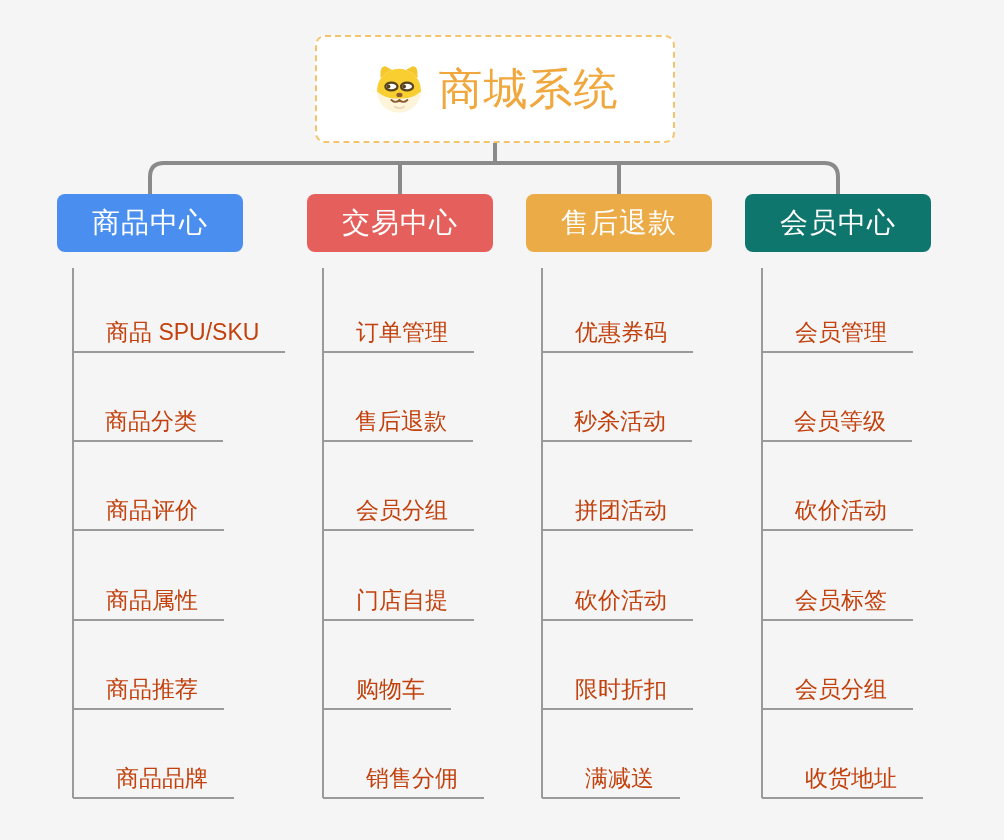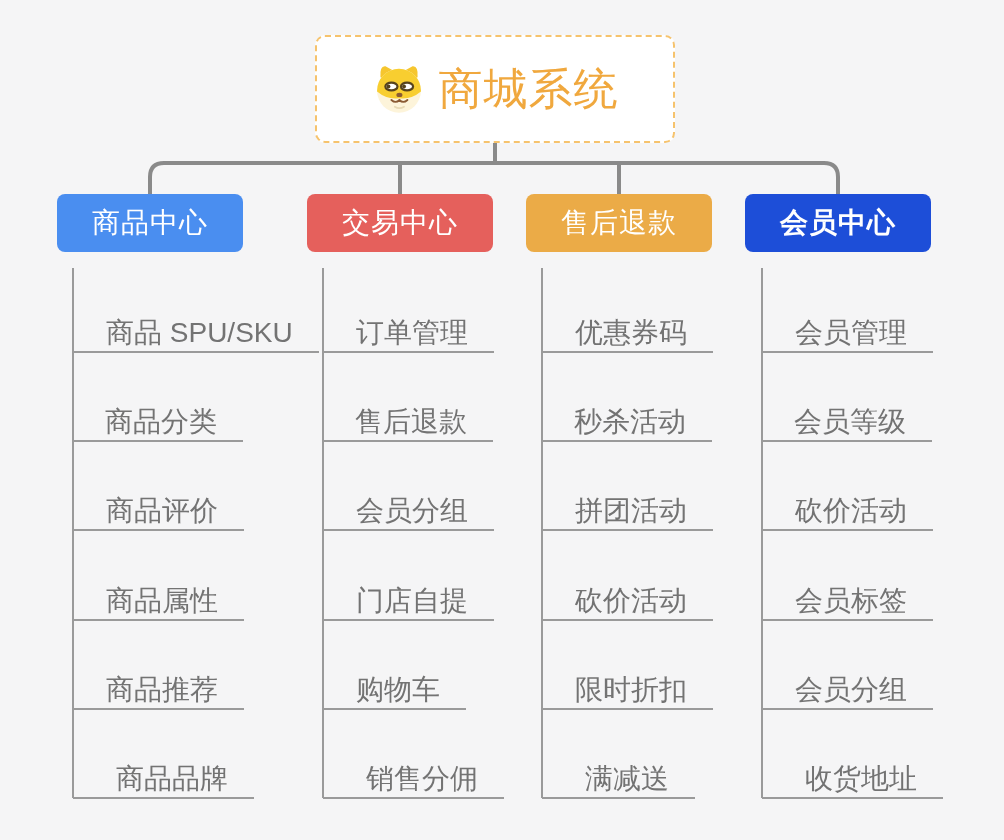--- a/index.html
+++ b/index.html
@@ -29,21 +29,21 @@
     color:#ffffff;font-size:28px;letter-spacing:1px;white-space:nowrap;
     cursor:pointer;
   }
   .branch-1{left:57px;}
   .branch-2{left:307px;}
   .branch-3{left:526px;}
   .branch-4{left:745px;}
 
   .leaf{
     position:absolute;box-sizing:content-box;
-    font-size:28px;line-height:31px;color:#737373;white-space:nowrap;
+    font-size:23px;line-height:31px;color:#c2410c;white-space:nowrap;
     padding:0 26px 3px 33px;border-bottom:2px solid #9a9a9a;
     cursor:pointer;
   }
   .col-1{left:73px;} .col-2{left:323px;} .col-3{left:542px;} .col-4{left:762px;}
   .row-1{top:317px;} .row-2{top:406px;padding-left:32px;} .row-3{top:495px;}
   .row-4{top:585px;} .row-5{top:674px;} .row-6{top:763px;padding-left:43px;}
 </style>
 </head>
 <body>
 
@@ -89,21 +89,21 @@
 
   <div class="branch-node branch-1" style="background-color: rgb(74, 142, 240);">
     <span>商品中心</span>
   </div>
   <div class="branch-node branch-2" style="background-color: rgb(229, 96, 92);">
     <span>交易中心</span>
   </div>
   <div class="branch-node branch-3" style="background-color: rgb(235, 171, 71);">
     <span>售后退款</span>
   </div>
-  <div class="branch-node branch-4" style="background-color: #1d4ed8; font-weight: bold;">
+  <div class="branch-node branch-4" style="background-color: #0f766e;">
     <span>会员中心</span>
   </div>
 
   <div class="leaf col-1 row-1">商品 SPU/SKU</div>
   <div class="leaf col-1 row-2">商品分类</div>
   <div class="leaf col-1 row-3">商品评价</div>
   <div class="leaf col-1 row-4">商品属性</div>
   <div class="leaf col-1 row-5">商品推荐</div>
   <div class="leaf col-1 row-6">商品品牌</div>
 

